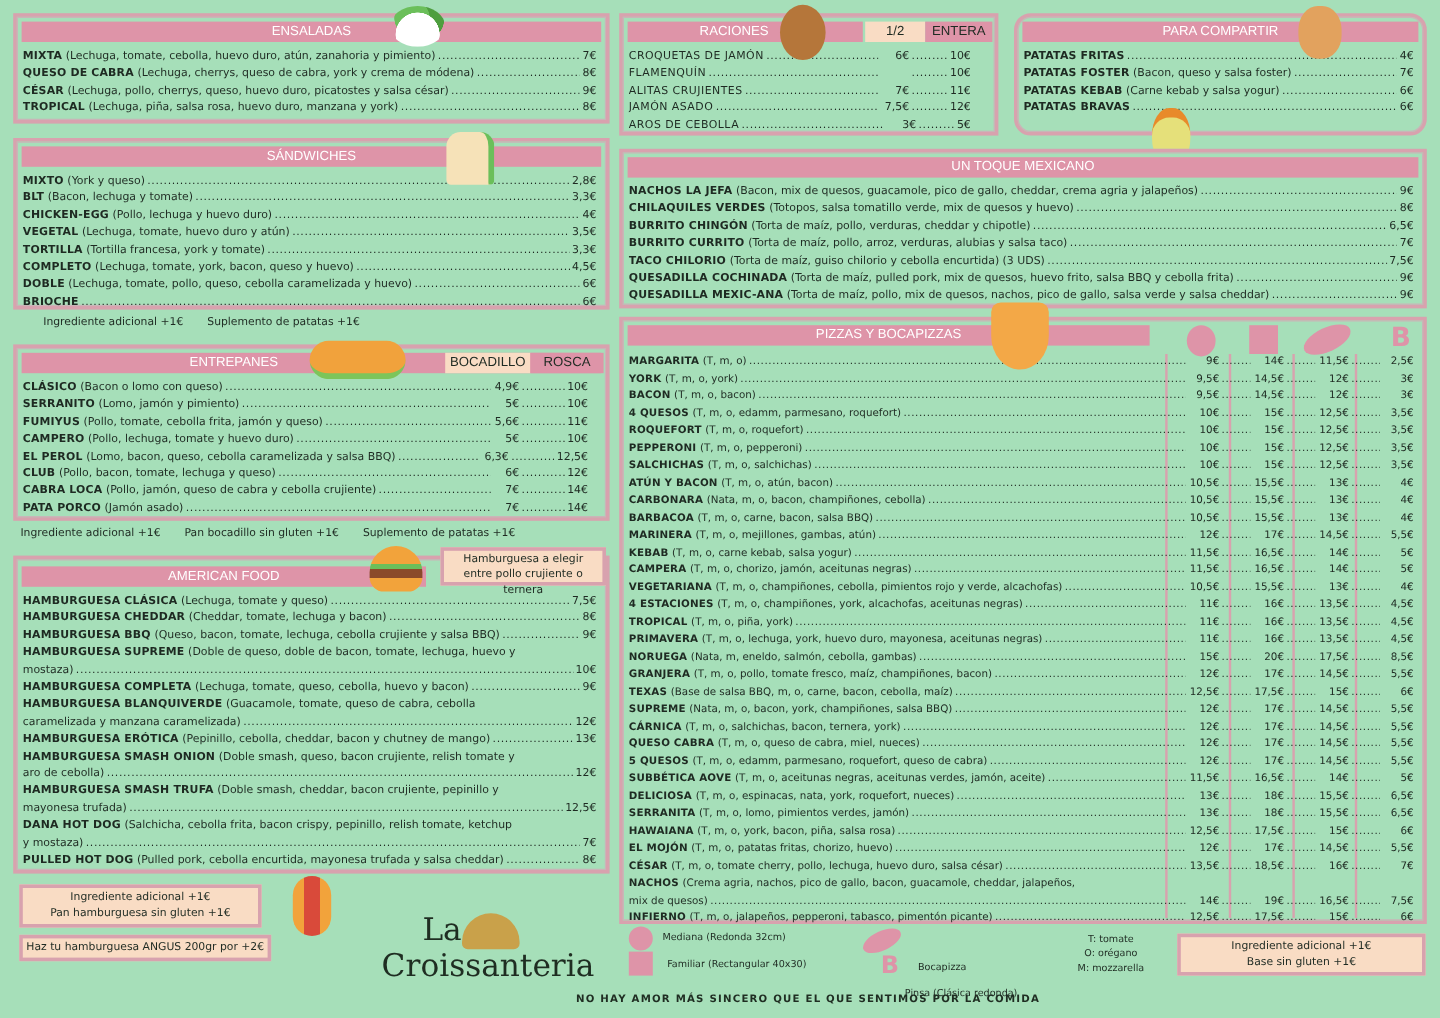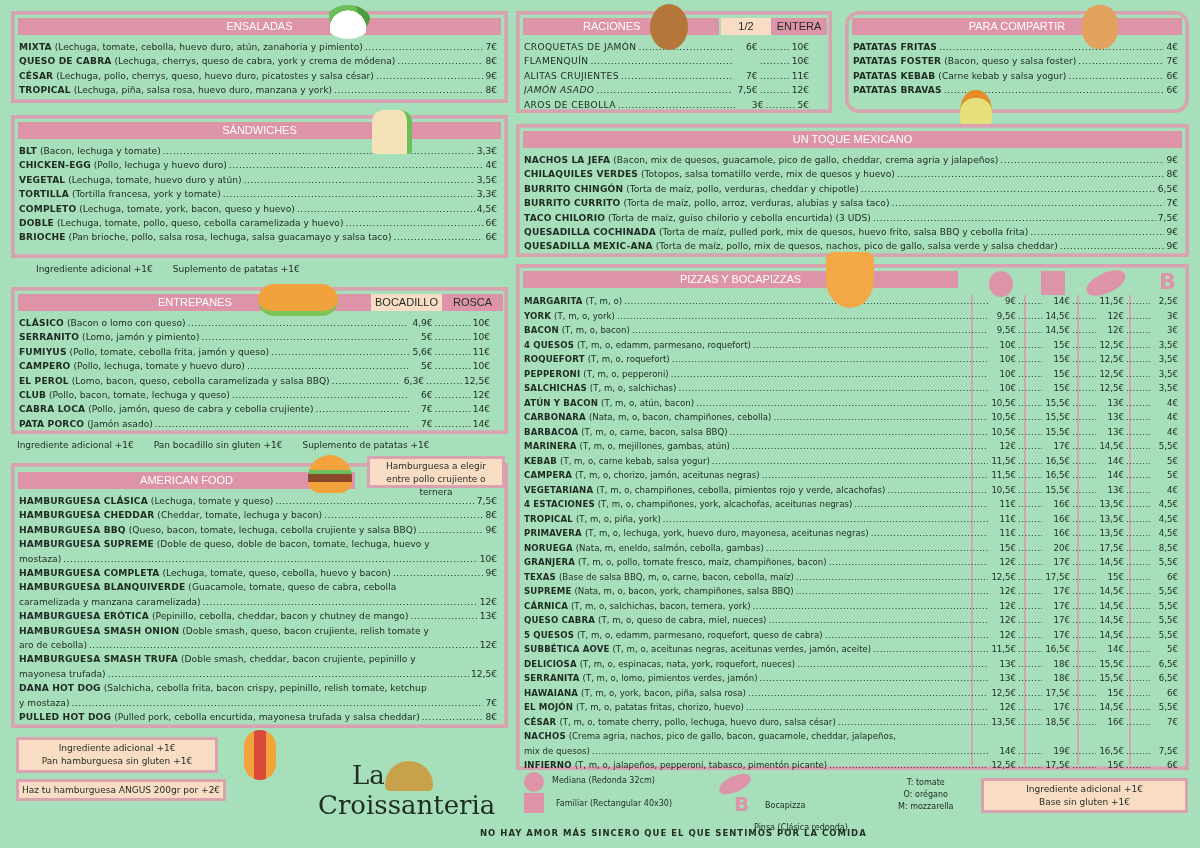--- a/index.html
+++ b/index.html
@@ -58,20 +58,26 @@
         <span class="p">8€</span>
       </div>
     </div>
 </div>
 <div class="mascot" style="left:325px;top:5px;width:46px;height:34px;background:radial-gradient(circle at 50% 70%, #fff 55%, transparent 56%), radial-gradient(circle at 40% 30%, #6bbf5a 40%, transparent 41%), radial-gradient(circle at 65% 35%, #4e9e3e 40%, transparent 41%);"></div>
 
 <div class="panel" style="left:11px;top:115px;width:497px;height:143px;">
   <div class="hdr">SÁNDWICHES</div>
   <div class="rows" style="top:26px;" id="sand-rows">
       <div class="row">
+        <span class="n">MIXTO</span>
+        <span class="d">(York y queso)</span>
+        <span class="dots"></span>
+        <span class="p">2,8€</span>
+      </div>
+      <div class="row">
         <span class="n">BLT</span>
         <span class="d">(Bacon, lechuga y tomate)</span>
         <span class="dots"></span>
         <span class="p">3,3€</span>
       </div>
       <div class="row">
         <span class="n">CHICKEN-EGG</span>
         <span class="d">(Pollo, lechuga y huevo duro)</span>
         <span class="dots"></span>
         <span class="p">4€</span>
@@ -95,21 +101,20 @@
         <span class="p">4,5€</span>
       </div>
       <div class="row">
         <span class="n">DOBLE</span>
         <span class="d">(Lechuga, tomate, pollo, queso, cebolla caramelizada y huevo)</span>
         <span class="dots"></span>
         <span class="p">6€</span>
       </div>
       <div class="row">
         <span class="n">BRIOCHE</span>
-        <span class="d">(Pan brioche, pollo, salsa rosa, lechuga, salsa guacamayo y salsa taco)</span>
         <span class="dots"></span>
         <span class="p">6€</span>
       </div>
     </div>
 </div>
 <div class="note" style="left:17px;top:264px;margin-left:19px;" id="sand-notes"><span>Ingrediente adicional +1€</span><span>Suplemento de patatas +1€</span></div>
 <div class="mascot" style="left:372px;top:110px;width:40px;height:44px;border-radius:12px 12px 4px 4px;background:#f6e2b8;border-right:5px solid #6bbf5a;"></div>
 
 <div class="panel" style="left:11px;top:287px;width:497px;height:147px;">
   <div class="hdr" style="right:4px;text-align:left;padding-left:140px;"><span>ENTREPANES</span></div>
@@ -307,21 +312,21 @@
         <span class="p">10€</span>
       </div>
       <div class="row">
         <span style="letter-spacing: 0.4px;">ALITAS CRUJIENTES</span>
         <span class="dots"></span>
         <span class="p" style="min-width: 24px;">7€</span>
         <span class="dots" style="flex: 0 0 30px;"></span>
         <span class="p">11€</span>
       </div>
       <div class="row">
-        <span style="letter-spacing: 0.4px; font-style: italic;">JAMÓN ASADO</span>
+        <span style="letter-spacing: 0.4px;">JAMÓN ASADO</span>
         <span class="dots"></span>
         <span class="p" style="min-width: 24px;">7,5€</span>
         <span class="dots" style="flex: 0 0 30px;"></span>
         <span class="p">12€</span>
       </div>
       <div class="row">
         <span style="letter-spacing: 0.4px;">AROS DE CEBOLLA</span>
         <span class="dots"></span>
         <span class="p" style="min-width: 24px;">3€</span>
         <span class="dots" style="flex: 0 0 30px;"></span>

